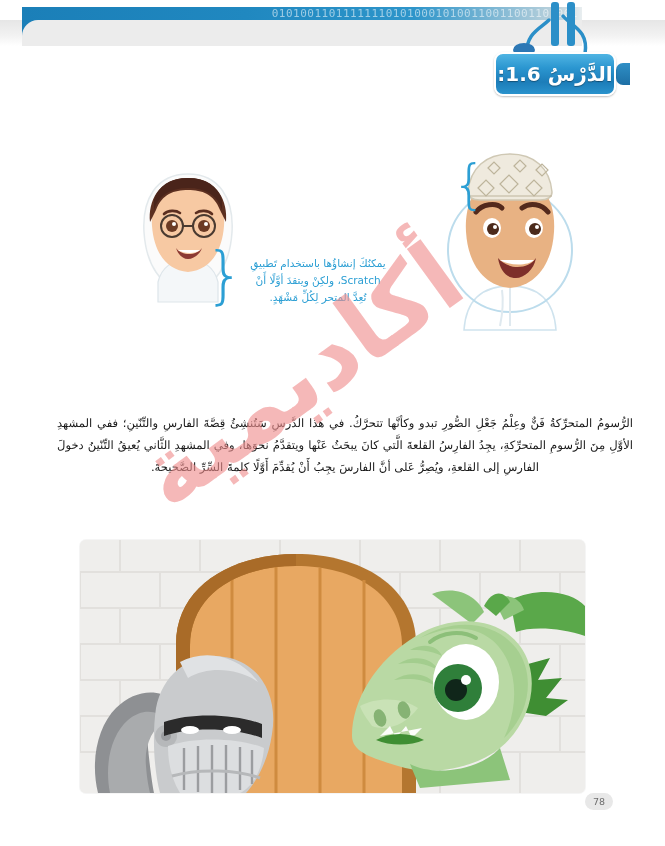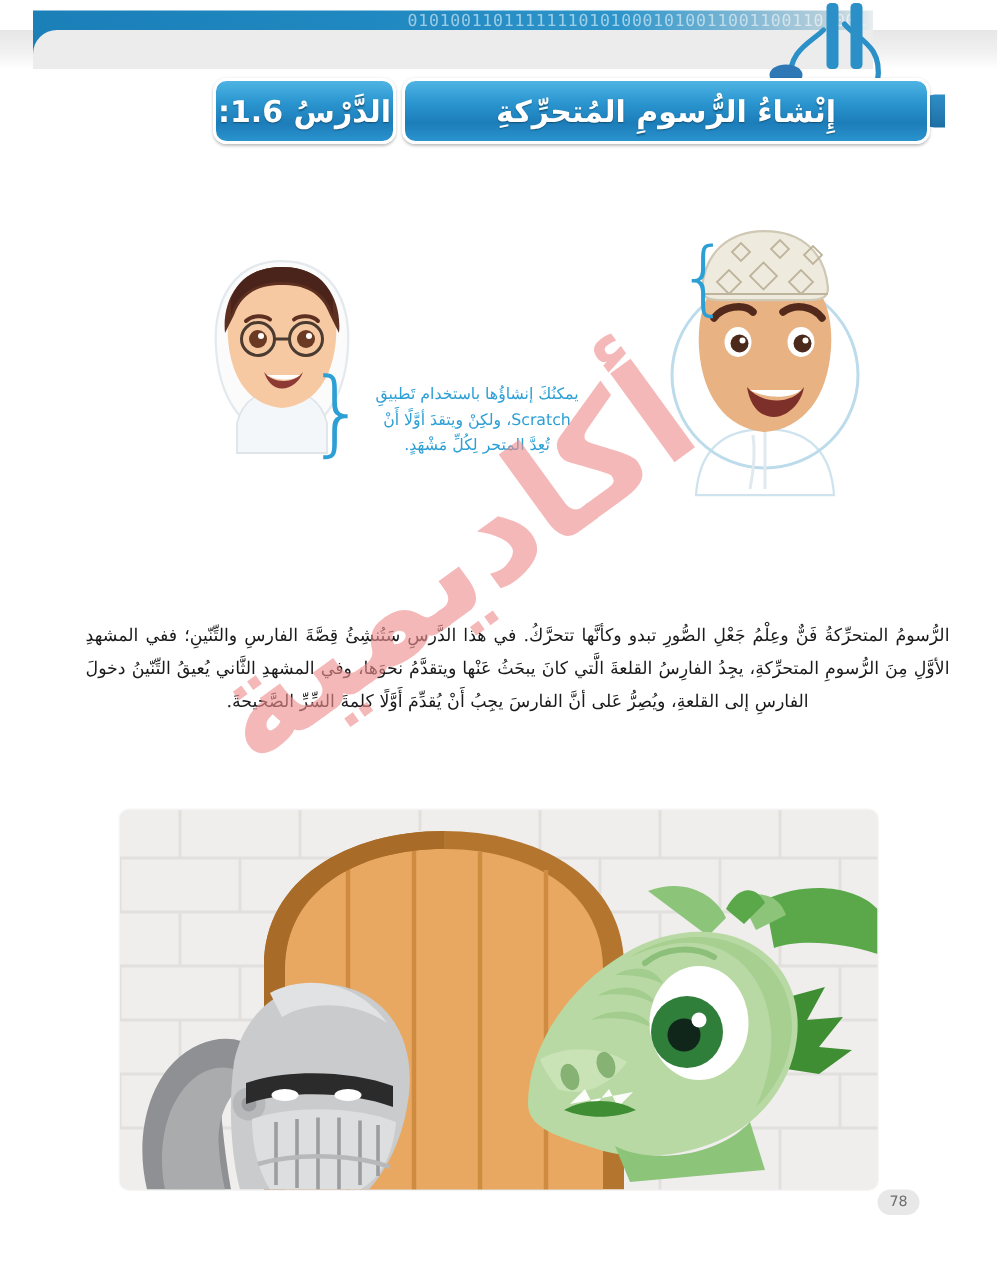--- a/index.html
+++ b/index.html
@@ -210,21 +210,20 @@
   <svg class="plug" viewBox="0 0 110 60">
     <path d="M30 54 C28 34, 44 28, 52 20" stroke="#2b8fc8" stroke-width="3.5" fill="none" stroke-linecap="round"></path>
     <path d="M88 54 C92 30, 74 26, 66 16" stroke="#2b8fc8" stroke-width="3.5" fill="none" stroke-linecap="round"></path>
     <rect x="54" y="2" width="8" height="44" rx="3" fill="#2b8fc8"></rect>
     <rect x="70" y="2" width="8" height="44" rx="3" fill="#2b8fc8"></rect>
     <ellipse cx="27" cy="50" rx="11" ry="7" fill="#2d78b5"></ellipse>
   </svg>
 
   <div class="title-banner">
     <div class="tab-knob"></div>
-    <div class="title-main">إِنْشاءُ الرُّسومِ المُتحرِّكةِ</div>
     <div class="title-num">الدَّرْسُ 1.6:</div>
   </div>
 
   <svg class="char char-girl" viewBox="0 0 120 145">
     <ellipse cx="60" cy="80" rx="56" ry="64" fill="#ffffff"></ellipse>
     <path d="M60 14 C92 14 106 40 104 72 C102 104 88 128 60 132 C32 128 18 104 16 72 C14 40 28 14 60 14 Z" fill="#fbfbfb" stroke="#e3e9ec" stroke-width="1.5"></path>
     <path d="M30 122 C34 106 46 100 60 100 C74 100 86 106 90 122 L90 142 L30 142 Z" fill="#f4f7f9" stroke="#dde5ea" stroke-width="1.2"></path>
     <path d="M60 20 C86 20 98 42 96 66 C94 92 82 110 60 112 C38 110 26 92 24 66 C22 42 34 20 60 20 Z" fill="#f7c9a3"></path>
     <path d="M60 18 C90 18 100 42 98 62 L92 50 C86 34 74 30 60 30 C46 30 34 34 28 50 L22 62 C20 42 30 18 60 18 Z" fill="#5c2f20"></path>
     <path d="M26 50 C30 36 42 28 60 28 C78 28 90 36 94 50 L94 40 C90 26 78 18 60 18 C42 18 30 26 26 40 Z" fill="#4a241a"></path>

